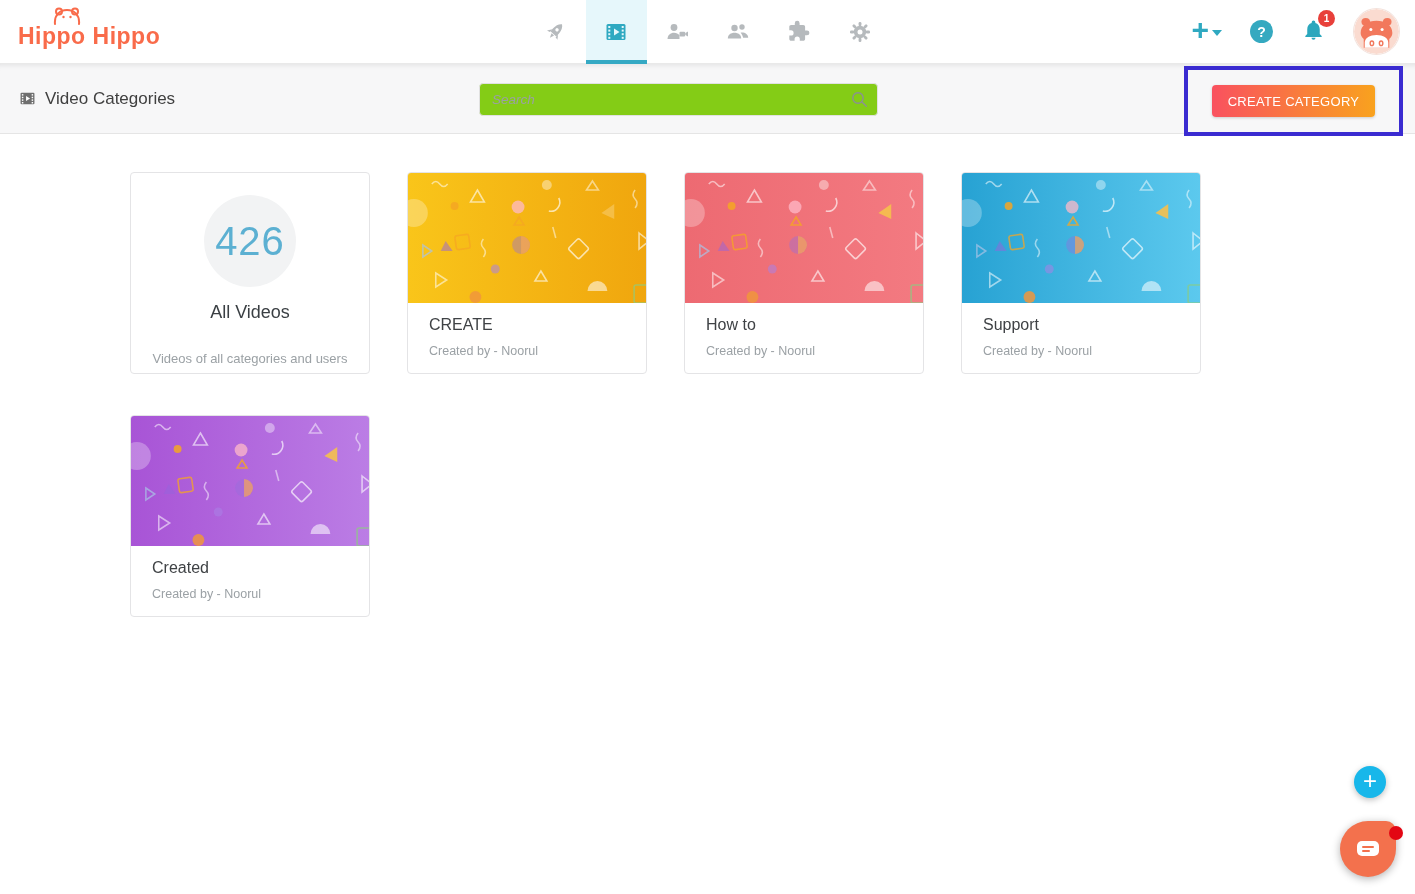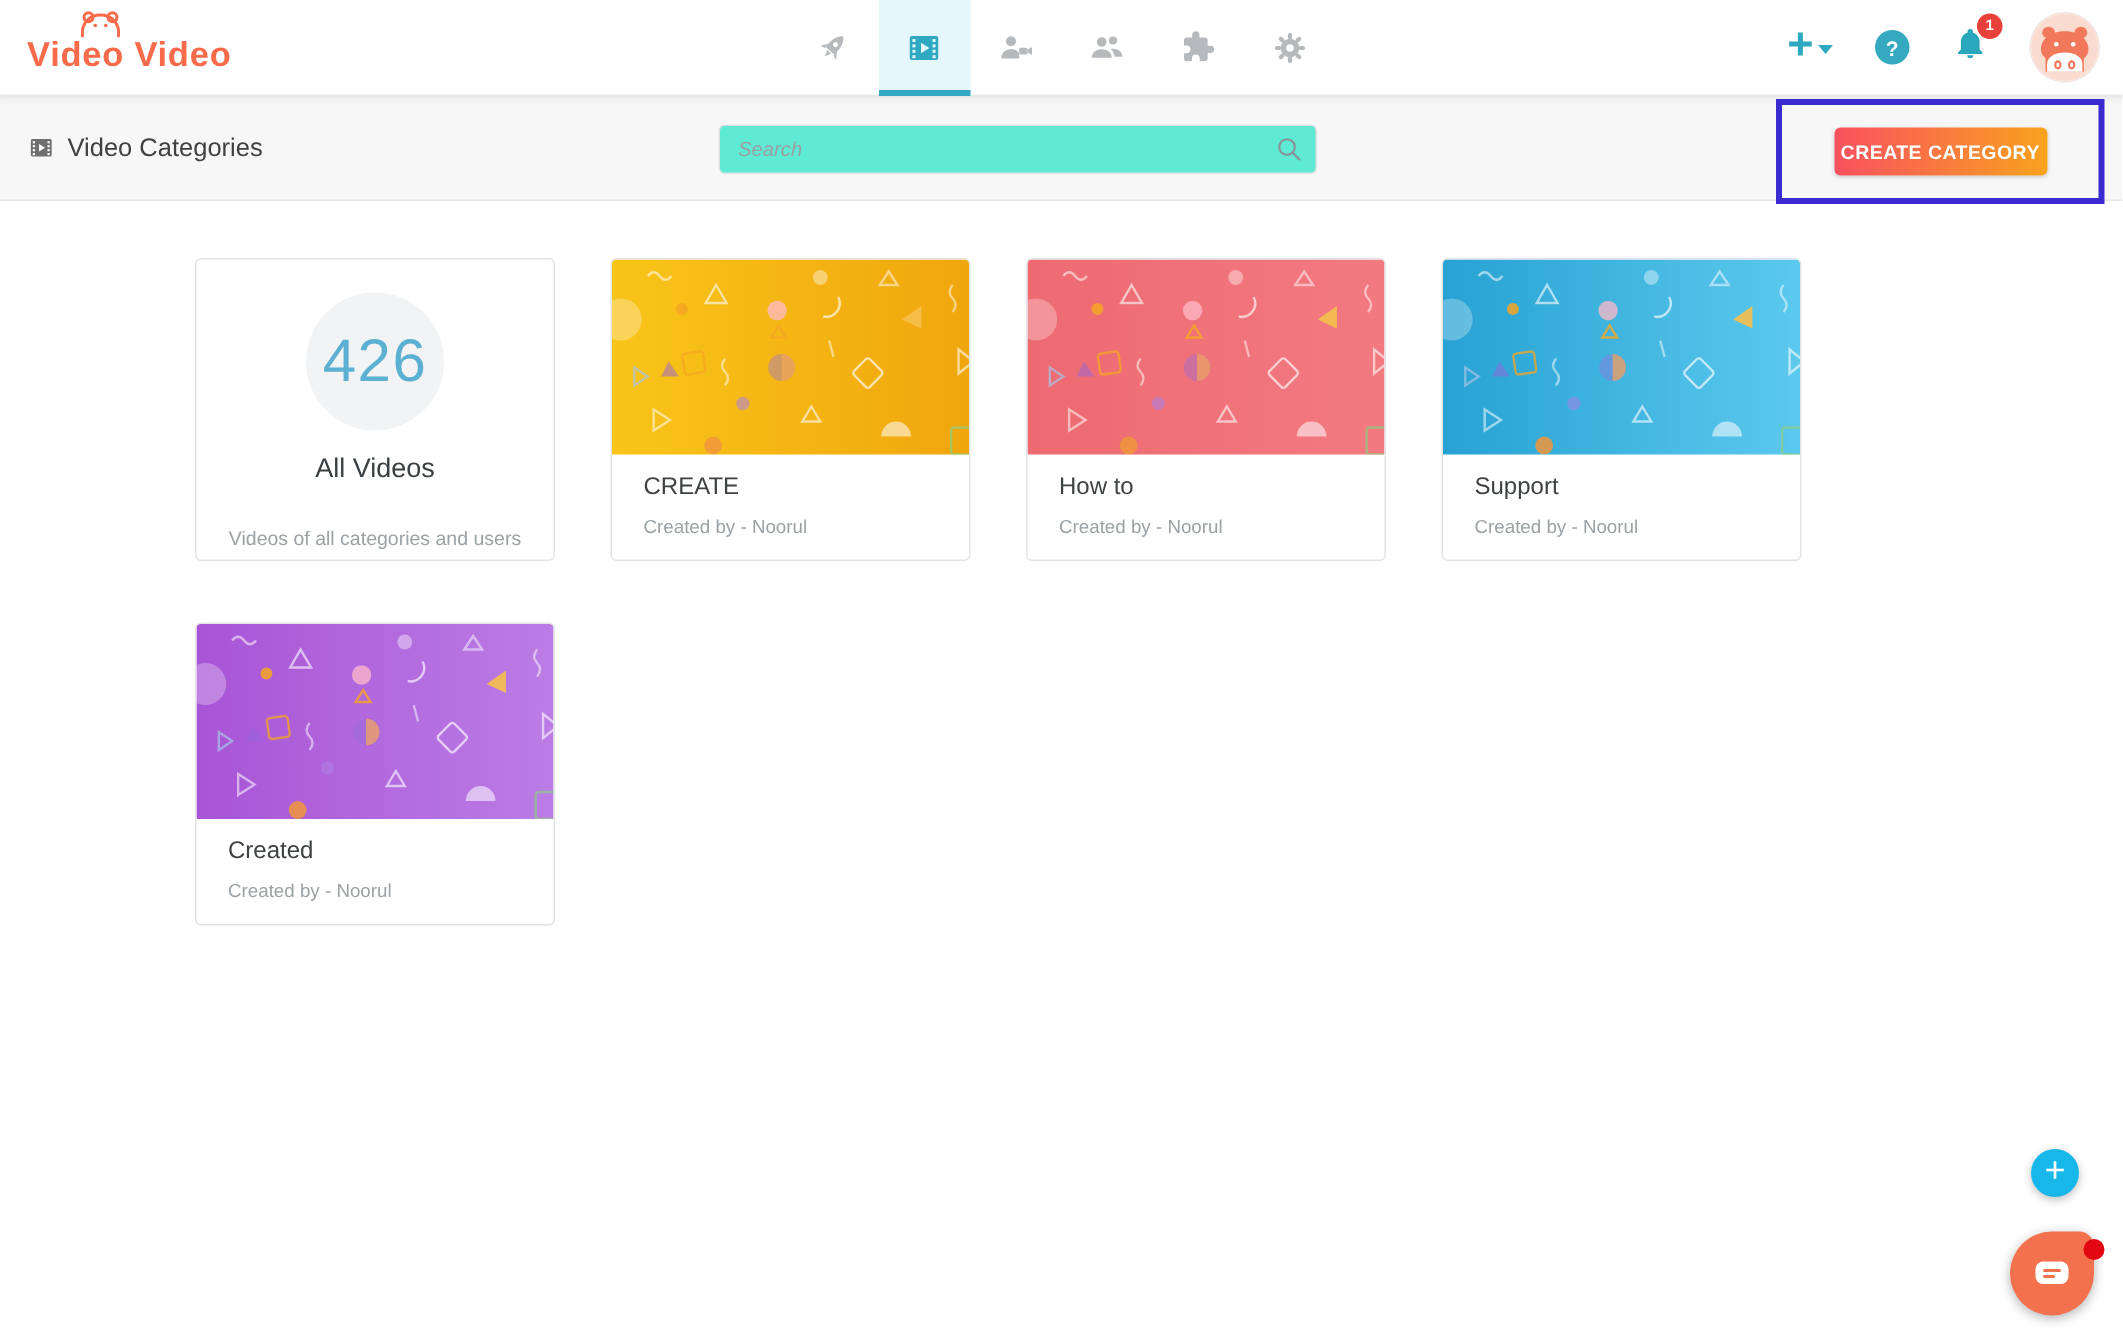--- a/index.html
+++ b/index.html
@@ -68,36 +68,36 @@
     border-bottom:1px solid #e5e5e5;
     box-shadow:inset 0 6px 6px -6px rgba(0,0,0,.12);
   }
   .page-title-group {
     position:absolute; left:18px; top:0; height:100%;
     display:flex; align-items:center; gap:8px;
   }
   .page-title { font-size:17px; font-weight:400; color:#404040; }
   .search-wrap { position:absolute; left:479px; top:19px; width:399px; height:33px; }
   .search-input {
-    width:100%; height:100%; border:1px solid #e1e1e1; border-radius:4px; background:#5eead4;
+    width:100%; height:100%; border:1px solid #e1e1e1; border-radius:4px; background:#84cc16;
     padding:0 34px 0 12px; font-size:13.5px; color:#555; outline:none;
     font-family:"Liberation Sans", sans-serif;
   }
   .search-input::placeholder { color:#9aa0a3; font-style:italic; }
   .search-icon { position:absolute; right:10px; top:8px; pointer-events:none; }
 
   .highlight-box {
     position:absolute; right:12px; top:2px; width:219px; height:70px;
     border:4px solid #3a2bd1; z-index:5;
     display:flex; align-items:center; justify-content:center;
   }
   .create-btn {
-    width:142px; height:32px; border:none; border-radius:4px; cursor:pointer;
+    width:163px; height:32px; border:none; border-radius:4px; cursor:pointer;
     background:linear-gradient(90deg,#f9515f,#f9a21e);
-    color:#fff; font-size:13px; font-weight:700; letter-spacing:.3px;
+    color:#fff; font-size:13px; font-weight:400; letter-spacing:.3px;
     font-family:"Liberation Sans", sans-serif;
     box-shadow:0 1px 3px rgba(0,0,0,.18);
   }
 
   
   .cards-row { display:flex; gap:37px; padding-left:130px; }
   .cards-row.row1 { margin-top:38px; }
   .cards-row.row2 { margin-top:41px; }
   .card {
     width:240px; height:202px; background:#fff;
@@ -177,21 +177,21 @@
 <header class="topnav">
   <div class="logo">
     <div class="logo-inner">
       <svg class="logo-hippo" width="34" height="18" viewBox="0 0 34 18">
         <path d="M5 17 C4 8 10 3 17 3 C24 3 30 8 29 17" fill="none" stroke="#f96b4a" stroke-width="2" stroke-linecap="round"></path>
         <circle cx="9" cy="4.5" r="3" fill="none" stroke="#f96b4a" stroke-width="2"></circle>
         <circle cx="25" cy="4.5" r="3" fill="none" stroke="#f96b4a" stroke-width="2"></circle>
         <circle cx="13.5" cy="10" r="1.2" fill="#f96b4a"></circle>
         <circle cx="20.5" cy="10" r="1.2" fill="#f96b4a"></circle>
       </svg>
-      <span class="logo-text">Video Video</span>
+      <span class="logo-text">Hippo Hippo</span>
     </div>
   </div>
 
   <nav class="nav-tabs">
     <div class="nav-tab">
       <svg width="26" height="26" viewBox="0 0 26 26" fill="currentColor">
         <g transform="rotate(42 13 13)">
           <path d="M13 2.5c2.6 1.8 3.9 5.2 3.9 8.9v4.1h-7.8v-4.1c0-3.7 1.3-7.1 3.9-8.9z"></path>
           <circle class="hole" cx="13" cy="10" r="1.7"></circle>
           <path d="M9.1 12.7 L6 17.2l3.1-.8z"></path>

